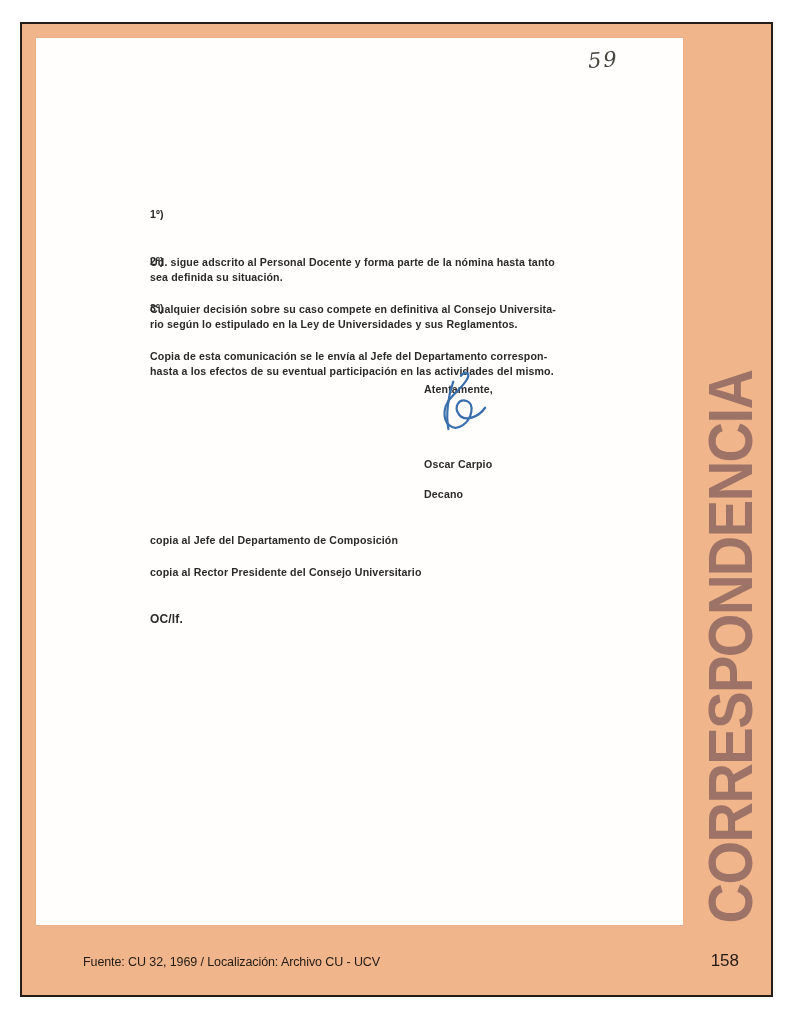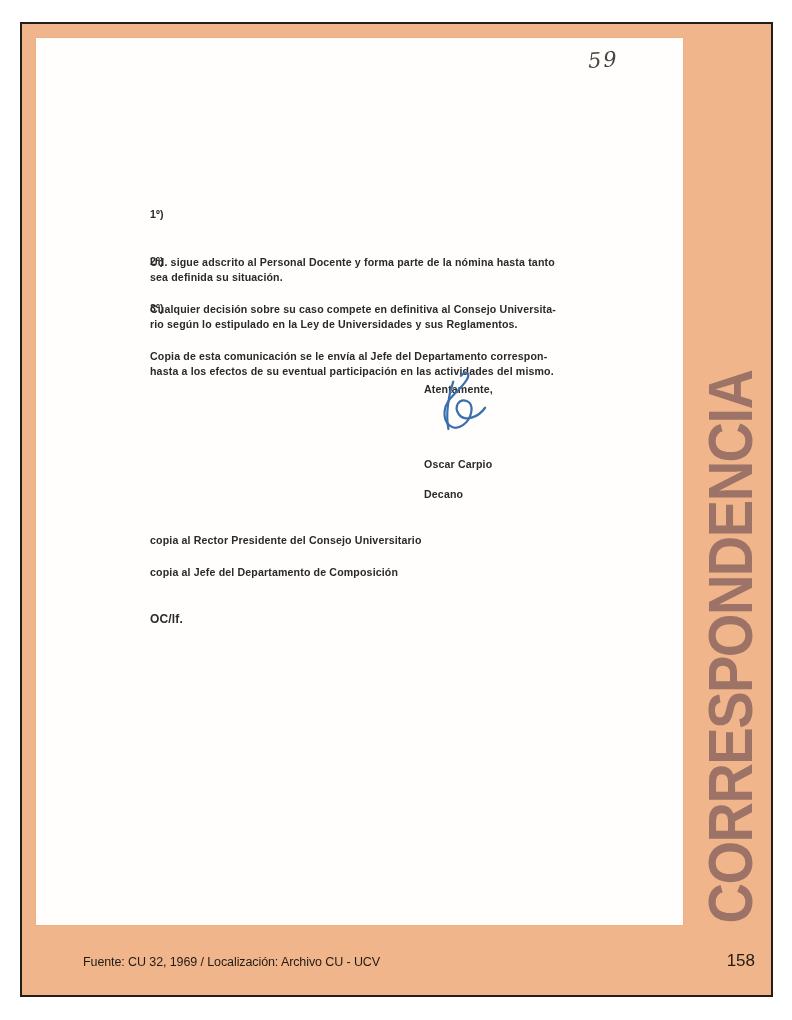--- a/index.html
+++ b/index.html
@@ -113,21 +113,21 @@
     position: absolute;
     left: 14px;
     top: 931px;
     font-size: 12.5px;
     letter-spacing: -0.1px;
     color: var(--footer-ink, #221b14);
     margin-left: 47px;
   }
   .pagenum {
     position: absolute;
-    right: 16px;
+    right: 32px;
     top: 927px;
     font-size: 17px;
     color: var(--footer-ink, #221b14);
   }
 </style>
 </head>
 <body>
 
 <div class="panel">
 
@@ -159,22 +159,22 @@
       <path d="M30 7 C35 1 40 4 36 11 C28 24 14 30 13 44 C12 57 22 65 32 58 C42 51 44 36 36 33 C28 30 22 39 28 47 C34 55 48 50 55 40"></path>
       <path d="M22 13 C17 27 14 47 17 62"></path>
     </svg>
 
     <div class="signer tw">
       <div>Oscar Carpio</div>
       <div>Decano</div>
     </div>
 
     <div class="cc tw">
+      <div>copia al Jefe del Departamento de Composición</div>
       <div>copia al Rector Presidente del Consejo Universitario</div>
-      <div>copia al Jefe del Departamento de Composición</div>
     </div>
 
     <div class="initials tw">OC/lf.</div>
 
   </div>
 
   <div class="v-label">CORRESPONDENCIA</div>
 
   <div class="source">Fuente: CU 32, 1969 / Localización: Archivo CU - UCV</div>
 

